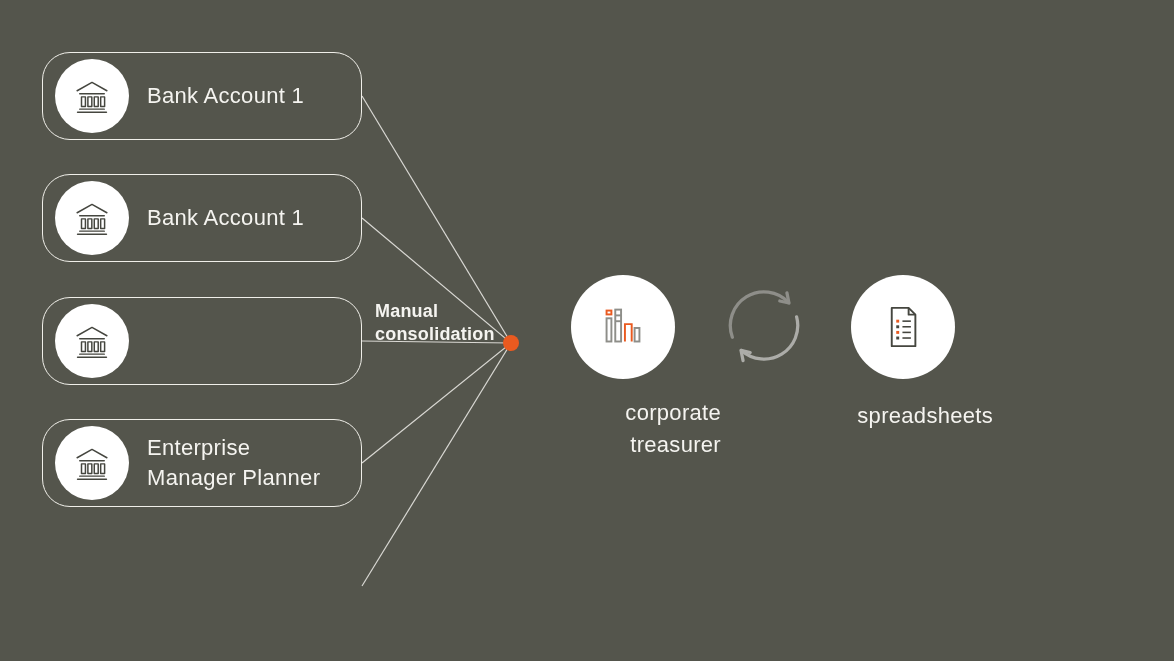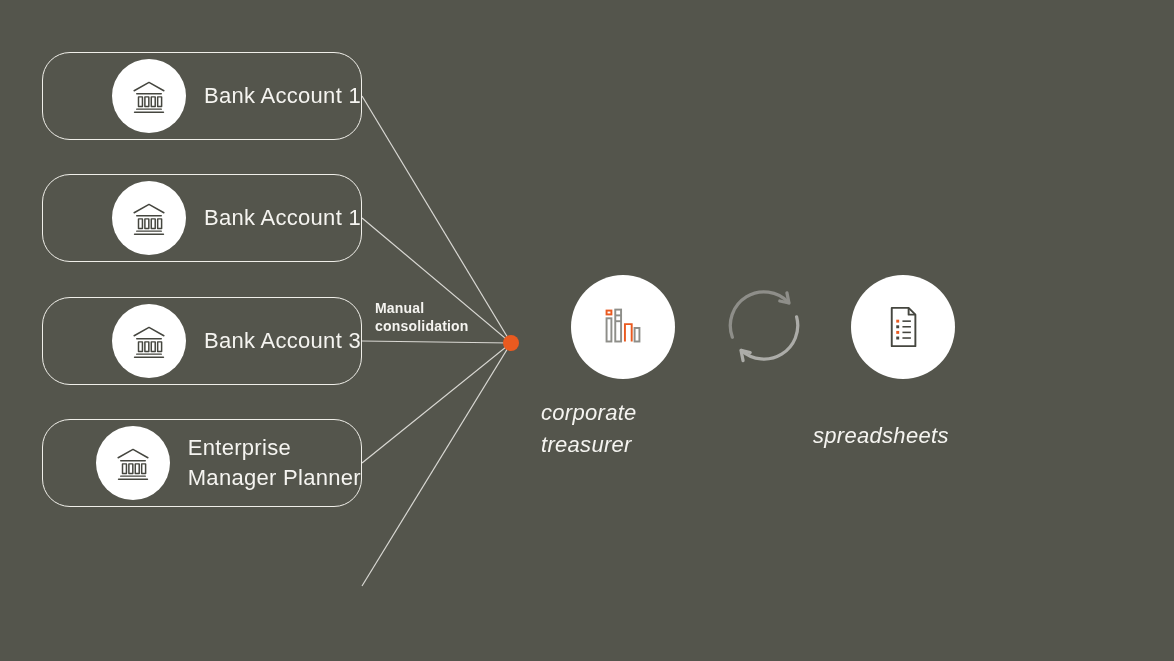--- a/index.html
+++ b/index.html
@@ -35,21 +35,20 @@
   .node {
     position: absolute;
     left: 42px;
     width: 320px;
     height: 88px;
     border: 1.5px solid var(--node-border, #f0efe9);
     border-radius: 28px;
     box-sizing: border-box;
     display: flex;
     align-items: center;
-    justify-content: flex-end;
   }
   .node-circle {
     width: 74px;
     height: 74px;
     border-radius: 50%;
     background: var(--circle-fill, #ffffff);
     margin-left: 12px;
     flex: 0 0 auto;
     display: flex;
     align-items: center;
@@ -64,21 +63,21 @@
     white-space: pre-line;
   }
 
   
   .manual-label {
     position: absolute;
     left: 375px;
     top: 300px;
     width: 130px;
     color: var(--node-text, #f5f4f0);
-    font-size: 14px;
+    font-size: 18px;
     font-weight: bold;
     line-height: 1.25;
     letter-spacing: 0.2px;
     white-space: pre-line;
   }
 
   
   .big-circle {
     position: absolute;
     width: 104px;
@@ -99,26 +98,25 @@
     width: 102px;
     height: 102px;
   }
 
   .circle-label {
     position: absolute;
     color: var(--node-text, #f5f4f0);
     font-size: 22px;
     line-height: 1.45;
     letter-spacing: 0.3px;
-    text-align: left;
+    text-align: right;
     white-space: pre-line;
-    font-style: italic;
   }
   .treasurer-label { left: 541px; top: 397px; width: 180px; }
-  .spreadsheet-label { left: 813px; top: 400px; width: 180px; margin-top: 20px; }
+  .spreadsheet-label { left: 813px; top: 400px; width: 180px; }
 </style>
 </head>
 <body>
 
 <div class="canvas">
 
   <svg class="connections">
     <line class="s-line" x1="362" y1="96" x2="511" y2="343"></line>
     <line class="s-line" x1="362" y1="218" x2="511" y2="343"></line>
     <line class="s-line" x1="362" y1="341" x2="511" y2="343"></line>
@@ -171,21 +169,20 @@
           <line x1="10" y1="21.5" x2="38" y2="21.5"></line>
           <rect x="12" y="25" width="4.5" height="11"></rect>
           <rect x="19.3" y="25" width="4.5" height="11"></rect>
           <rect x="26.6" y="25" width="4.5" height="11"></rect>
           <rect x="33.9" y="25" width="4.5" height="11"></rect>
           <line x1="10" y1="39" x2="38" y2="39"></line>
           <line x1="7.5" y1="42.5" x2="40.5" y2="42.5"></line>
         </g>
       </svg>
     </div>
-    <div class="node-label">Bank Account 3</div>
   </div>
 
   <div class="node" style="top:419px">
     <div class="node-circle">
       <svg viewBox="0 0 48 48" width="42" height="42">
         <g class="s-ink" stroke-width="1.7" stroke-linecap="round" stroke-linejoin="round">
           <polyline points="7,18 24,8.5 41,18"></polyline>
           <line x1="10" y1="21.5" x2="38" y2="21.5"></line>
           <rect x="12" y="25" width="4.5" height="11"></rect>
           <rect x="19.3" y="25" width="4.5" height="11"></rect>

